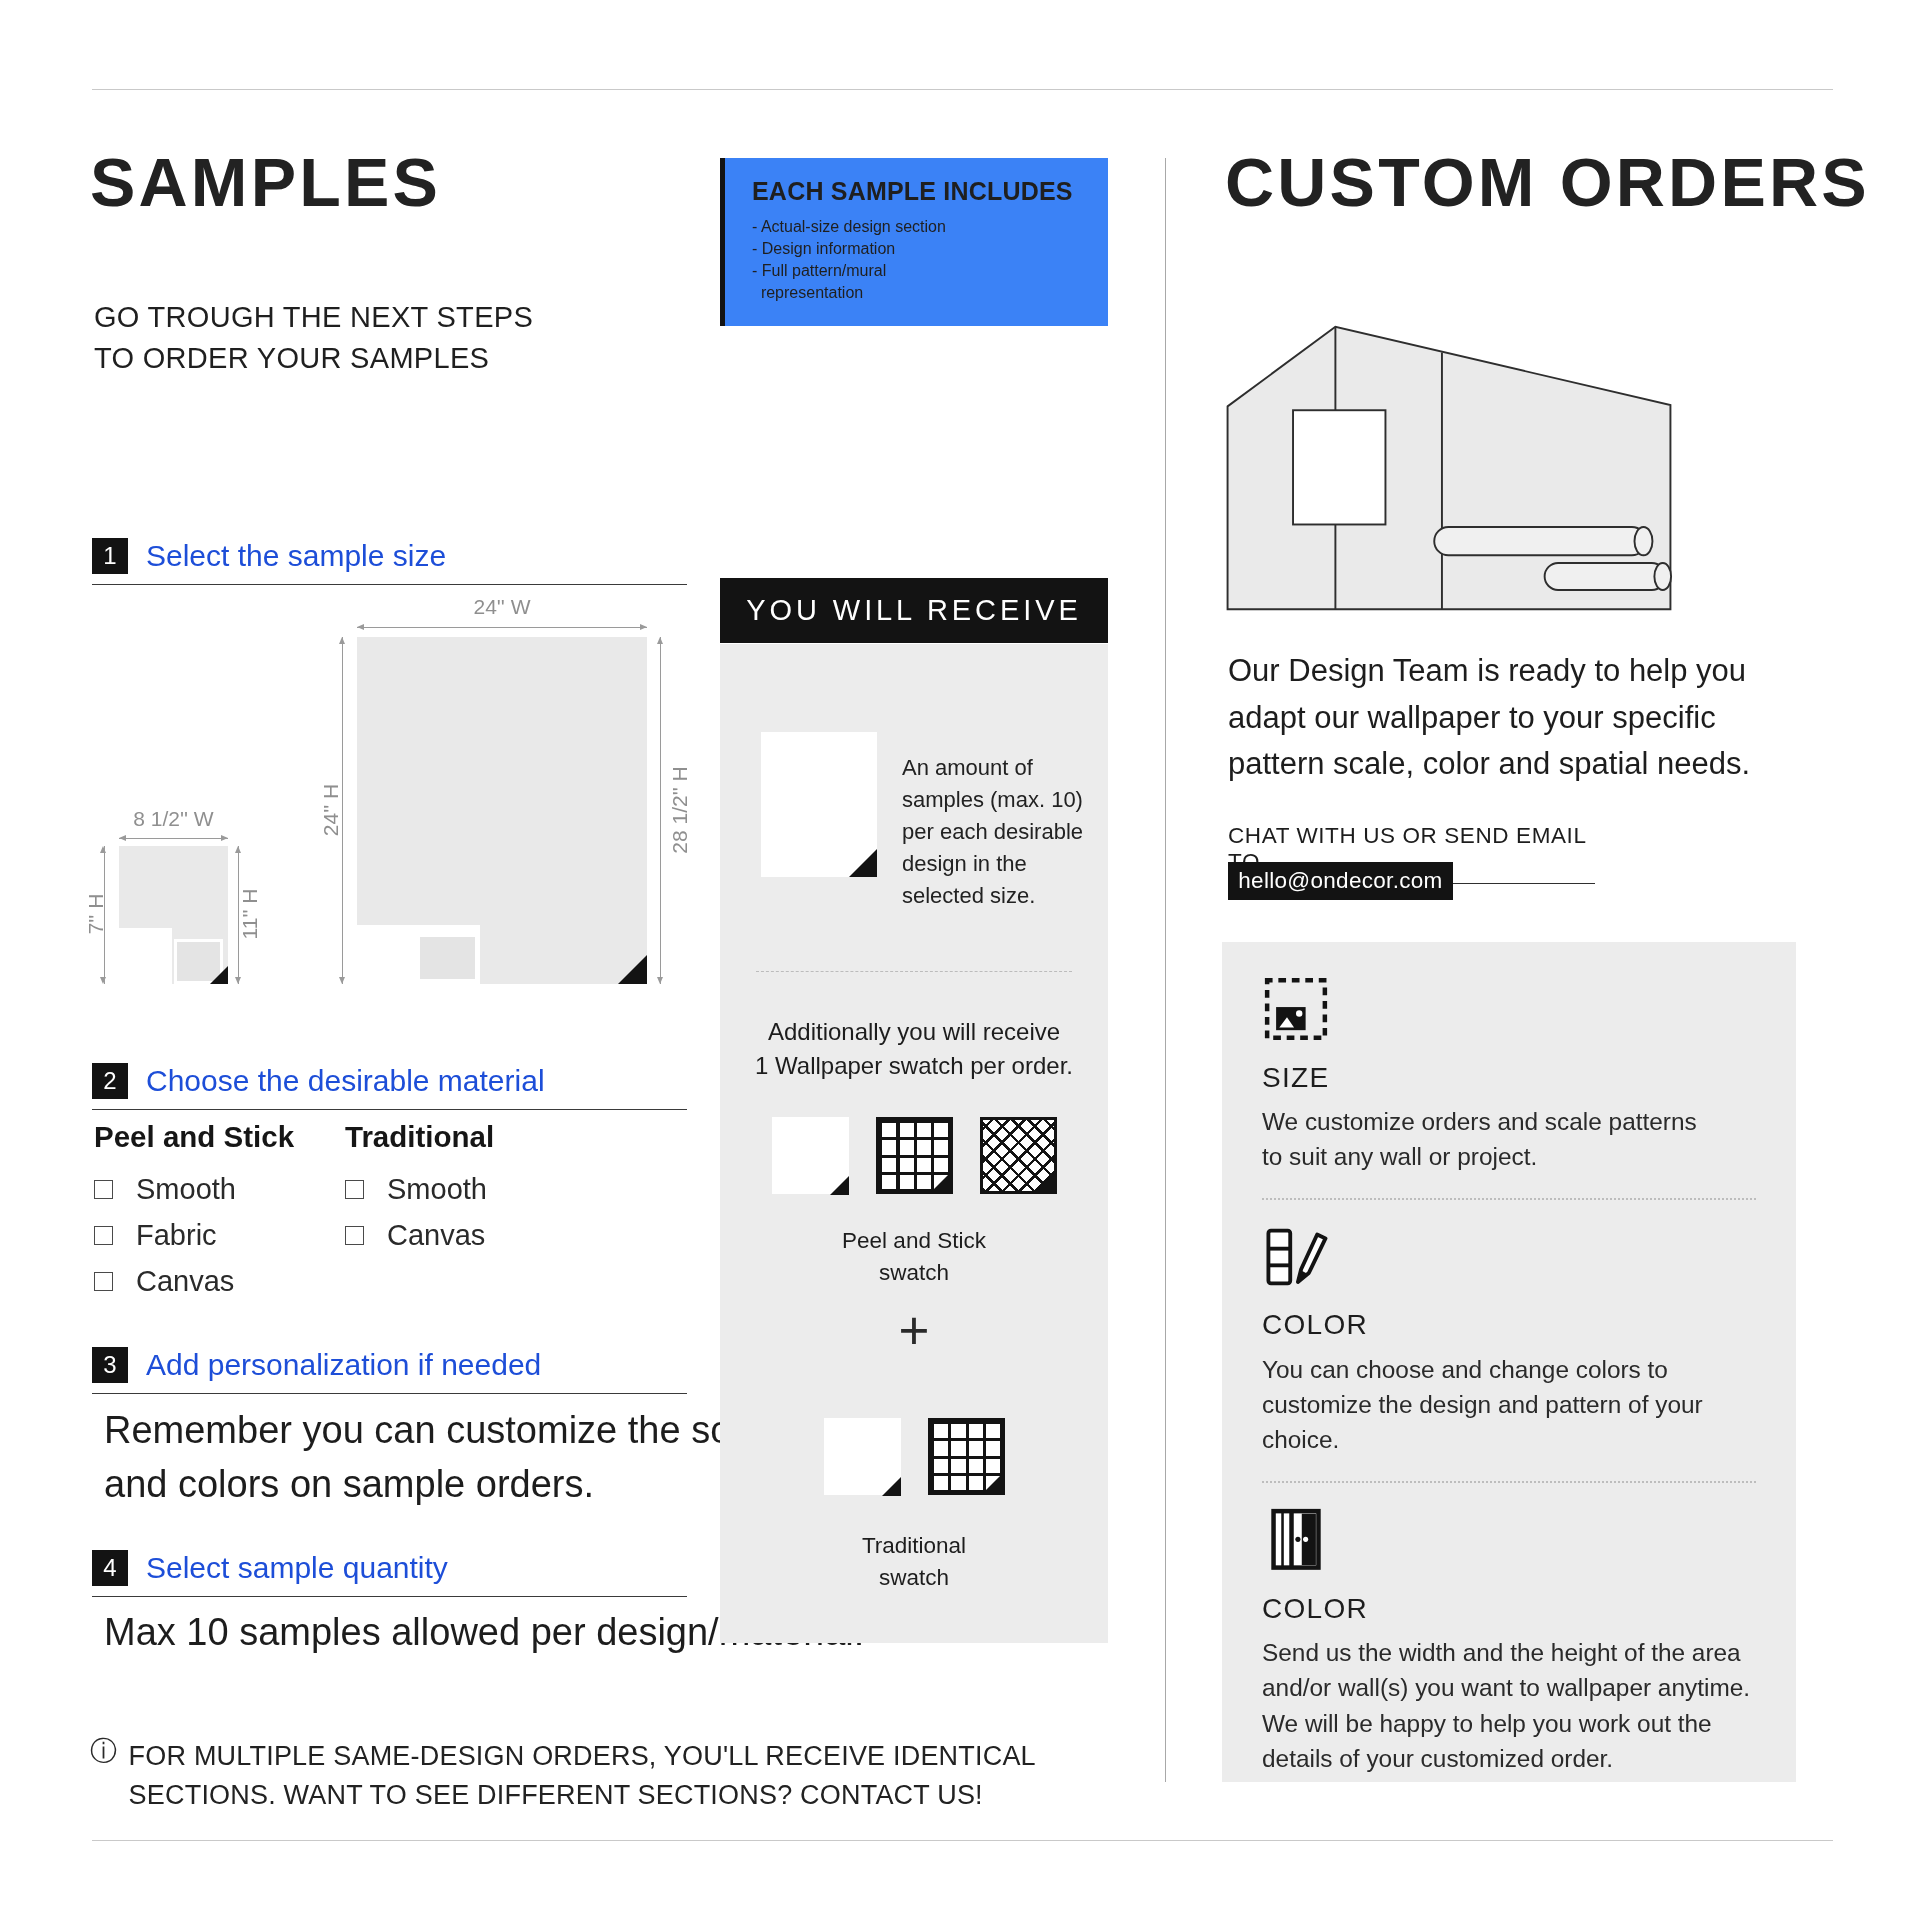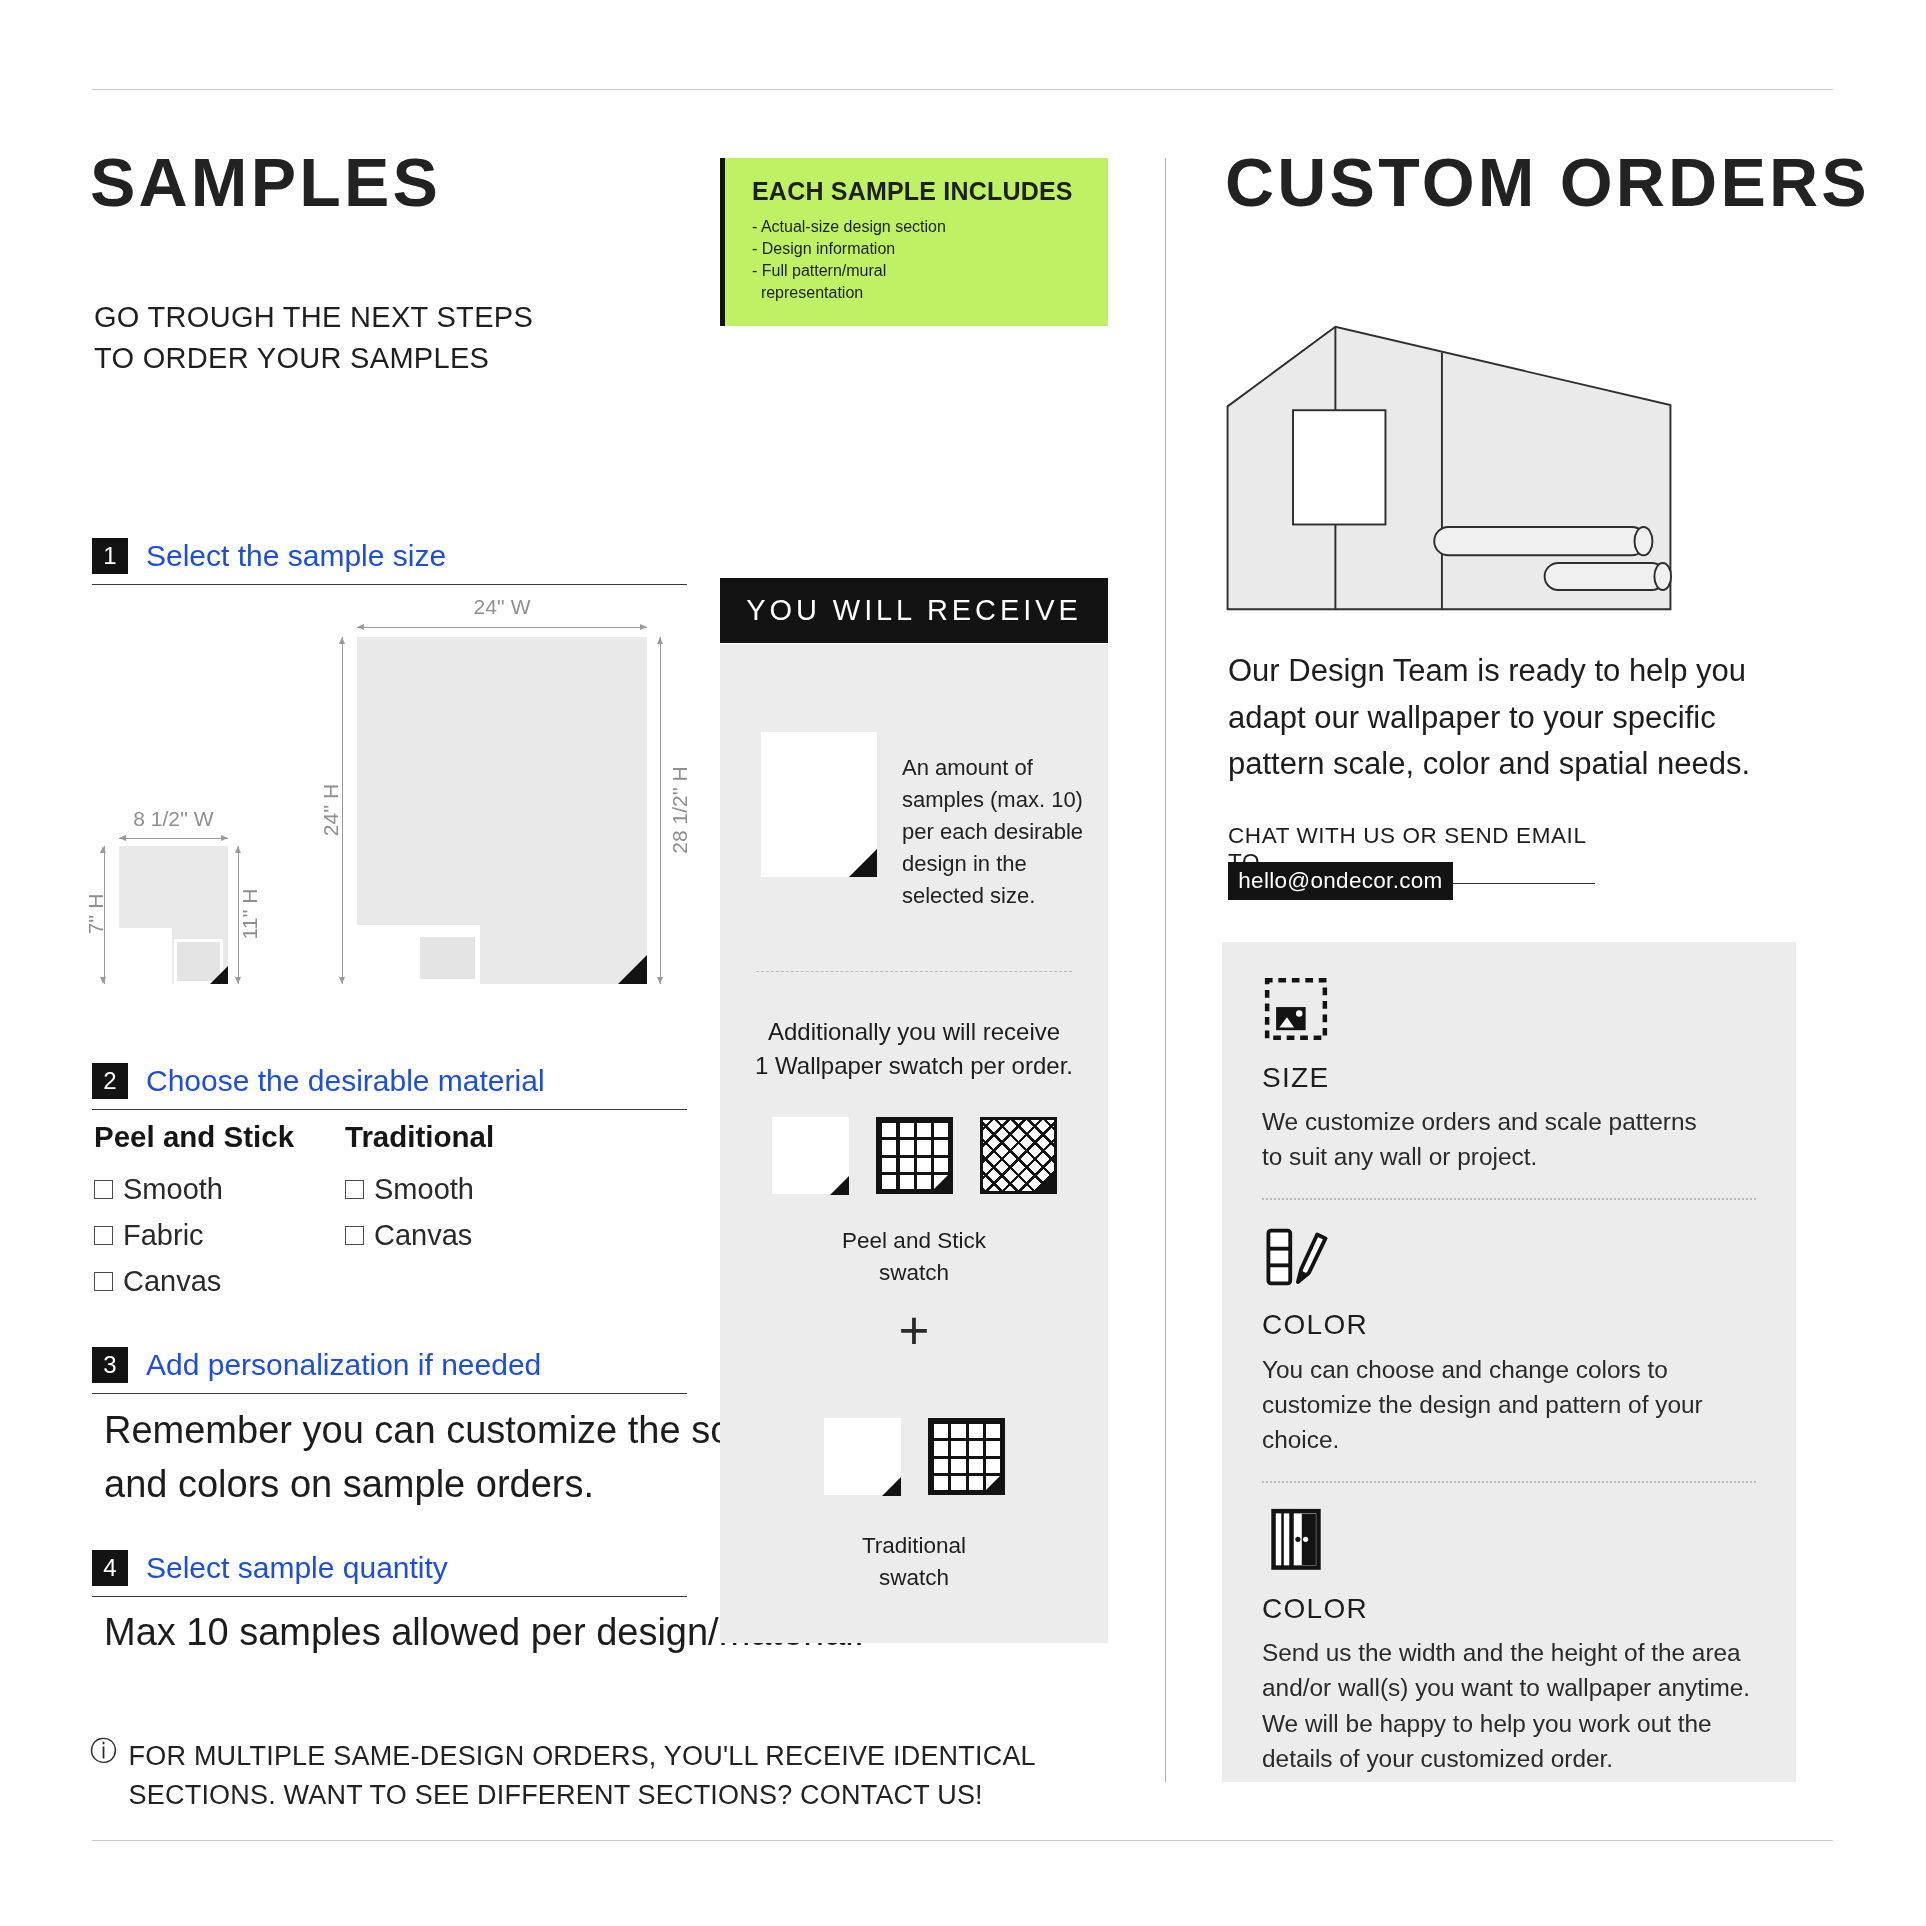--- a/index.html
+++ b/index.html
@@ -21,21 +21,21 @@
   .v-divider { position:absolute; left:1165px; top:158px; height:1624px; border-left:1.3px solid #a8a8a8; }
 
   
   .big-title { position:absolute; top:143px; font-size:68px; letter-spacing:3.2px; color:#222; }
   .samples-title { left:90px; }
   .custom-title { left:1225px; }
 
   .samples-intro { left:94px; top:297px; font-size:29px; line-height:1.42; letter-spacing:0.3px; }
 
   
-  .includes-box { left:720px; top:158px; width:388px; background:#bef264; border-left:5.8px solid #131313; padding:19px 16.7px 23px 27px; }
+  .includes-box { left:720px; top:158px; width:388px; background:#3b82f6; border-left:5.8px solid #131313; padding:19px 16.7px 23px 27px; }
   .includes-title { font-size:25px; font-weight:bold; margin-bottom:10.3px; letter-spacing:0.2px; }
   .includes-item { font-size:16px; line-height:1.36; }
 
   
   .step-header { position:absolute; left:92px; width:595px; display:flex; align-items:center; gap:18px; border-bottom:1.9px solid #3a3a3a; padding-bottom:10.3px; }
   .step-num { width:36px; height:36px; background:#131313; color:#fff; font-size:24px; display:flex; align-items:center; justify-content:center; flex:0 0 auto; }
   .step-title { font-size:30px; color:#1d4ed8; }
   .step-body { position:absolute; left:104px; font-size:38px; line-height:1.42; color:#1d1d1d; }
 
   
@@ -60,21 +60,21 @@
   .dim-v::before { top:0; border-bottom:7.7px solid #9a9a9a; }
   .dim-v::after { bottom:0; border-top:7.7px solid #9a9a9a; }
   .dim-label { position:absolute; font-size:21px; color:#8f8f8f; text-align:center; white-space:nowrap; }
   .rot { transform:rotate(-90deg); }
 
   
   .mat-col { position:absolute; top:1120px; }
   .mat-col-1 { left:94px; }
   .mat-col-2 { left:345px; }
   .mat-title { font-size:29.5px; font-weight:bold; margin-bottom:19px; color:#161616; }
-  .opt { display:flex; align-items:center; gap:10px; margin-bottom:13px; font-size:29px; color:#2a2a2a; }
+  .opt { display:flex; align-items:center; gap:23px; margin-bottom:13px; font-size:29px; color:#2a2a2a; }
   .cb { width:19px; height:19px; border:1.9px solid #4a4a4a; background:#fff; flex:0 0 auto; }
 
   
   .note { left:90px; top:1737px; display:flex; gap:11.6px; align-items:flex-start; }
   .note-icon { font-size:27px; line-height:1.1; color:#2a2a2a; }
   .note-text { font-size:27px; line-height:1.44; letter-spacing:0.2px; color:#222; }
 
   
   .receive-bar { position:absolute; left:720px; top:578px; width:388px; height:65px; background:#131313; color:#fff;
                  display:flex; align-items:center; justify-content:center; font-size:29px; letter-spacing:3.9px; }

